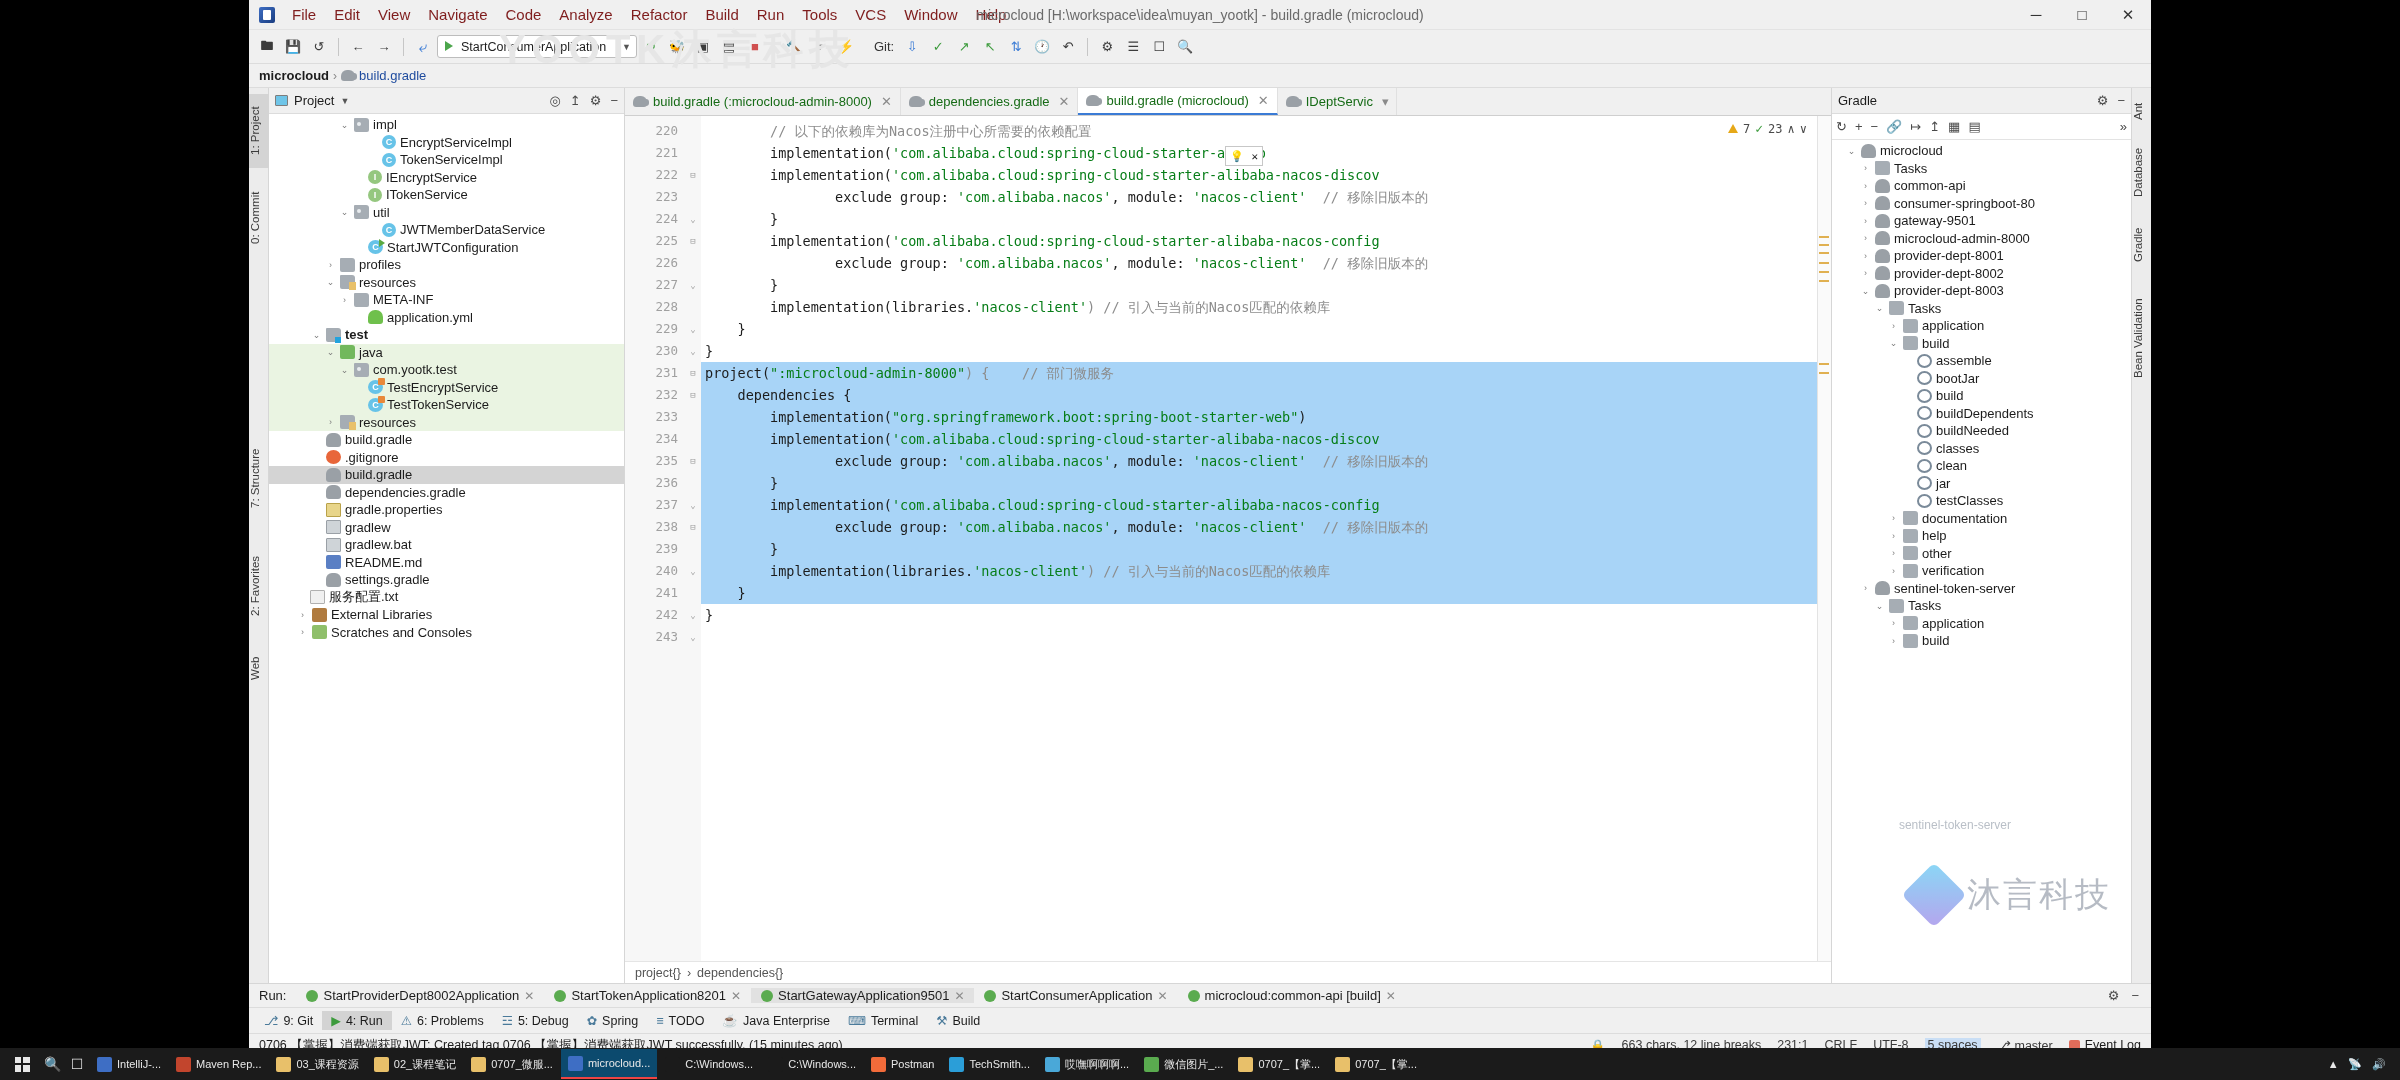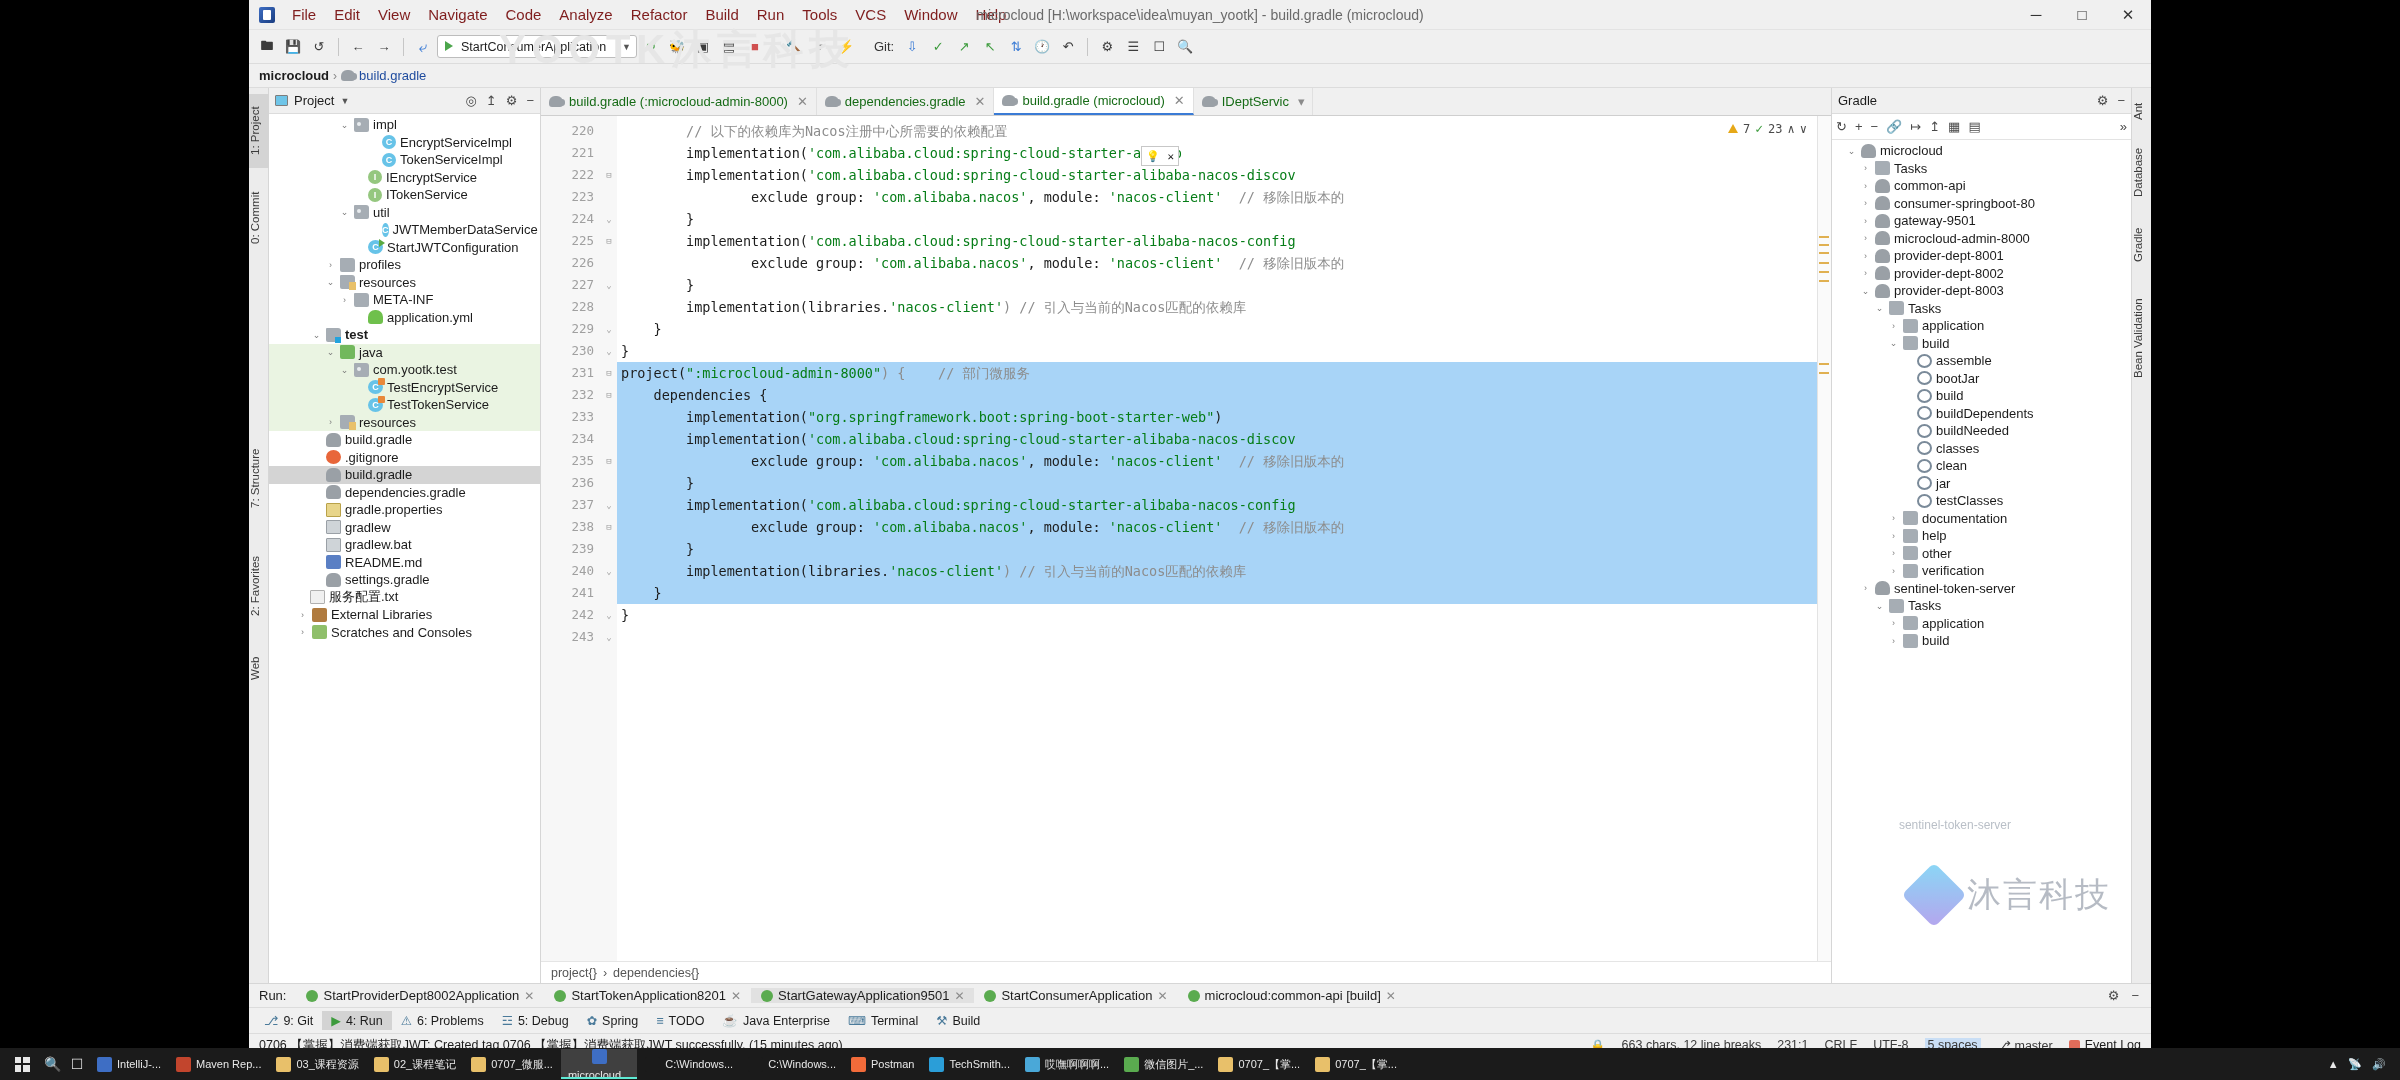--- a/index.html
+++ b/index.html
@@ -44,21 +44,21 @@
   
   .body { position:absolute; left:0; right:0; top:88px; bottom:85px; display:flex; }
 
   
   .lrail { width:20px; background:#ececec; border-right:1px solid #d6d6d6; position:relative; }
   .rail-item { position:absolute; left:0; width:20px; writing-mode:vertical-rl; transform:rotate(180deg);
                font-size:11.5px; color:#3a3a3a; text-align:center; padding:6px 0; white-space:nowrap;}
   .rail-item.sel { background:#d4d4d4; }
 
   
-  .proj { width:272px; background:#fff; border-right:1px solid #d6d6d6; display:flex; flex-direction:column; }
+  .proj { width:356px; background:#fff; border-right:1px solid #d6d6d6; display:flex; flex-direction:column; }
   .proj-head { height:26px; background:#f0f0f0; display:flex; align-items:center; padding:0 6px; gap:6px; border-bottom:1px solid #dcdcdc; font-size:13px;}
   .proj-head .sq { width:13px;height:11px;border:1.6px solid #7d7d7d; background:#6fc5e8; border-radius:1px;}
   .proj-head .caret { font-size:9px; color:#555;}
   .proj-head .sp { margin-left:auto; display:flex; gap:9px; align-items:center; color:#4a4a4a; font-size:13px;}
   .tree { flex:1; overflow:hidden; padding-top:2px; font-size:13px; position:relative;}
   .row { height:17.5px; display:flex; align-items:center; gap:4px; white-space:nowrap; padding-right:4px;}
   .row .arw { width:11px; text-align:center; font-size:9px; color:#7a7a7a; flex:none;}
   .row .ico { width:15px; height:14px; flex:none; position:relative; }
   .row .lbl { font-size:13px; color:#1c1c1c; }
   .row.green { background:#eaf4e2; }
@@ -158,21 +158,21 @@
   .evlog { display:flex; align-items:center; gap:5px; color:#1c1c1c;}
   .bell { width:11px;height:11px;background:#e06c5a;border-radius:2px;}
 
   
   .taskbar { position:absolute; left:0; bottom:0; width:2400px; height:32px; background:#1b1b1b; display:flex; align-items:center; padding:0 4px; gap:2px; z-index:50;}
   .tb-start { width:36px;height:30px; display:flex;align-items:center;justify-content:center;}
   .tb-sq { width:15px;height:15px; display:grid; grid-template-columns:1fr 1fr; grid-gap:2px;}
   .tb-sq i{ background:#e8e8e8; display:block;}
   .tb-search { width:22px;height:30px;display:flex;align-items:center;justify-content:center;color:#ddd;font-size:14px;}
   .tb-item { height:30px; display:flex; align-items:center; gap:5px; padding:0 7px; color:#e8e8e8; font-size:11px; white-space:nowrap; max-width:116px; overflow:hidden;}
-  .tb-item.active { background:#404040; border-bottom:2px solid #5eead4;flex-direction:column; }
+  .tb-item.active { background:#0c4a6e; border-bottom:2px solid #ef4444; }
   .tb-ico { width:15px;height:15px;border-radius:2px; flex:none;}
   .tb-right { margin-left:auto; display:flex; align-items:center; gap:10px; padding-right:10px; color:#e8e8e8; font-size:11px;}
 
   
   .wm { position:absolute; right:40px; bottom:150px; opacity:.55; display:flex; align-items:center; gap:10px; pointer-events:none;}
   .wm-diamond { width:46px;height:46px; background:linear-gradient(135deg,#2bb8ef,#7a5ce0); transform:rotate(45deg); border-radius:6px;}
   .wm-txt { font-size:34px; color:#7b8594; letter-spacing:2px;}
   .wm-top { position:absolute; left:250px; top:22px; font-size:40px; color:#e6e6e6; letter-spacing:6px; font-weight:bold; pointer-events:none;}
   .wm-small { position:absolute; right:140px; bottom:236px; font-size:12px; color:#b9bfc7; pointer-events:none;}
 </style>

